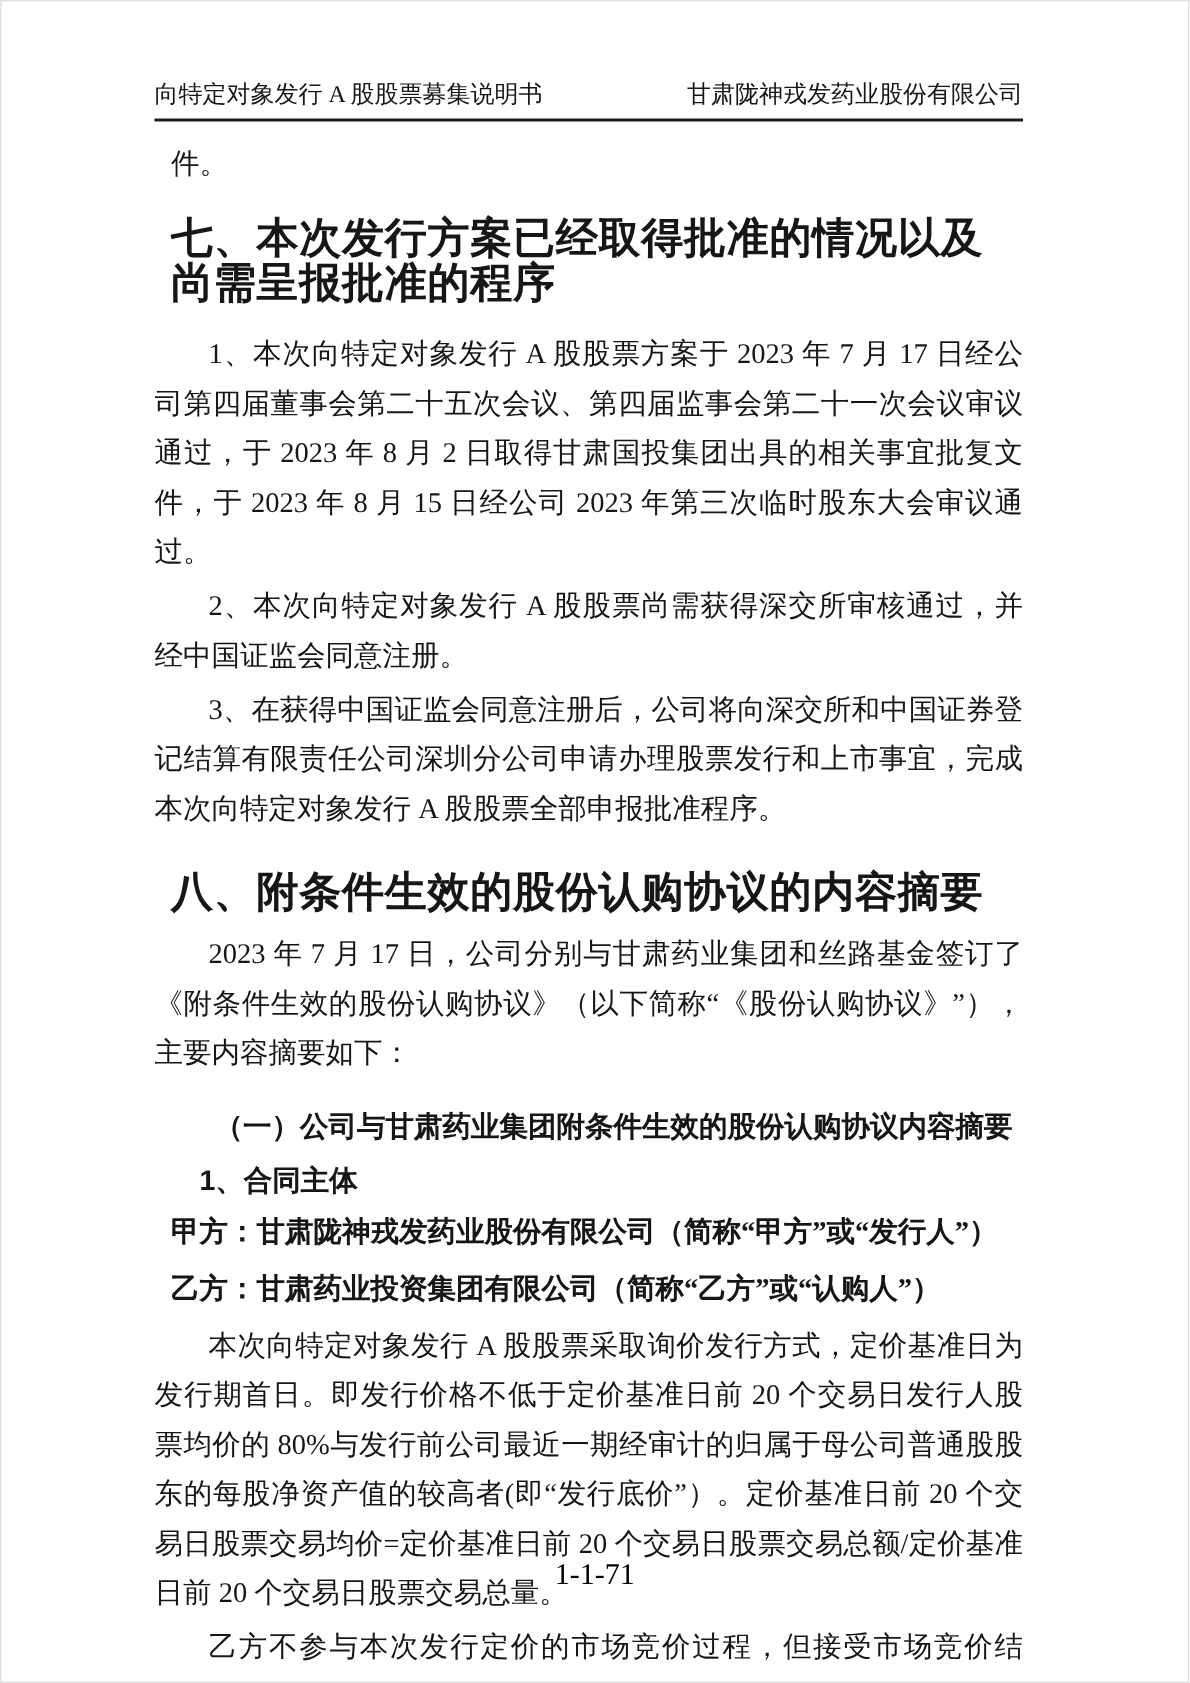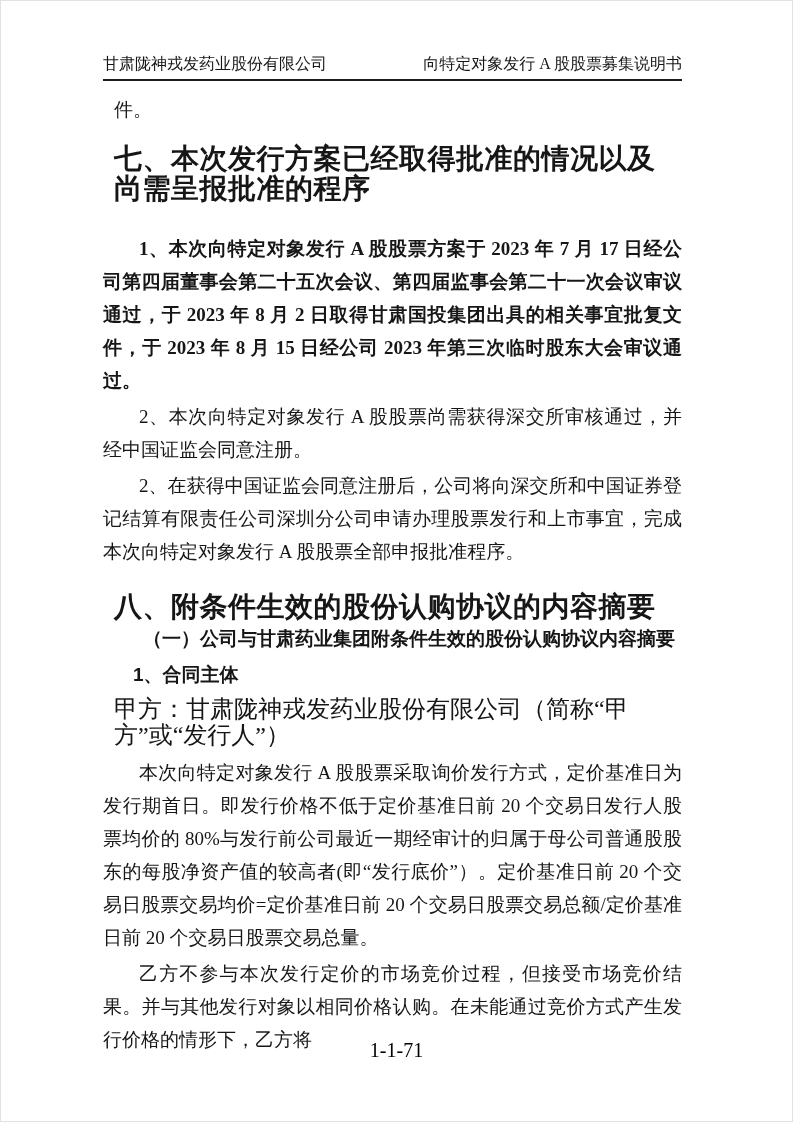--- a/index.html
+++ b/index.html
@@ -41,21 +41,21 @@
     font-family: "Liberation Sans", "DejaVu Sans", sans-serif;
     font-weight: bold;
     font-size: 28px;
     line-height: 30px;
     letter-spacing: 0.5px;
   }
   .h-major.h7 { margin-top: 18px; }
   .h-major.h8 { margin-top: 24px; }
   
   .h-sub1 {
-    margin: 4px 0 0;
+    margin: 20px 0 0;
     padding-left: 40px;
     font-family: "Liberation Sans", "DejaVu Sans", sans-serif;
     font-weight: bold;
     font-size: 19px;
     line-height: 26px;
   }
   .h-sub2 {
     margin: 10px 0 0;
     padding-left: 30px;
     font-family: "Liberation Sans", "DejaVu Sans", sans-serif;
@@ -65,69 +65,72 @@
   }
   .h-sub2.item2 { margin-top: 14px; }
   
   .para {
     margin: 3px 0 0;
     font-size: 19px;
     line-height: 33px;
     text-align: justify;
     text-indent: 36px;
   }
-  .para.first-after-heading { margin-top: 28px; font-weight: bold; }
+  .para.first-after-heading { margin-top: 16px; }
   .para.intro { margin-top: 10px; }
   .para.after-sub { margin-top: 8px; }
   
   .party {
     margin: 8px 0 0;
     padding-left: 11px;
-    font-size: 24px;
+    font-size: 19px;
     line-height: 26px;
+    font-weight: bold;
   }
   .party.b { margin-top: 12px; }
   
   .page-footer {
     position: absolute;
     left: 0;
     bottom: 62px;
     width: 100%;
     text-align: center;
     font-size: 20px;
     line-height: 18px;
     color: #000000;
   }
 </style>
 </head>
 <body>
 
 <div class="page">
 
   <div class="doc-header">
+    <span>向特定对象发行 A 股股票募集说明书</span>
     <span>甘肃陇神戎发药业股份有限公司</span>
-    <span>向特定对象发行 A 股股票募集说明书</span>
   </div>
 
   <p class="carryover">件。</p>
 
   <h1 class="h-major h7">七、本次发行方案已经取得批准的情况以及尚需呈报批准的程序</h1>
 
   <p class="para first-after-heading">1、本次向特定对象发行 A 股股票方案于 2023 年 7 月 17 日经公司第四届董事会第二十五次会议、第四届监事会第二十一次会议审议通过，于 2023 年 8 月 2 日取得甘肃国投集团出具的相关事宜批复文件，于 2023 年 8 月 15 日经公司 2023 年第三次临时股东大会审议通过。</p>
   <p class="para">2、本次向特定对象发行 A 股股票尚需获得深交所审核通过，并经中国证监会同意注册。</p>
-  <p class="para">2、在获得中国证监会同意注册后，公司将向深交所和中国证券登记结算有限责任公司深圳分公司申请办理股票发行和上市事宜，完成本次向特定对象发行 A 股股票全部申报批准程序。</p>
+  <p class="para">3、在获得中国证监会同意注册后，公司将向深交所和中国证券登记结算有限责任公司深圳分公司申请办理股票发行和上市事宜，完成本次向特定对象发行 A 股股票全部申报批准程序。</p>
 
   <h1 class="h-major h8">八、附条件生效的股份认购协议的内容摘要</h1>
 
+  <p class="para intro">2023 年 7 月 17 日，公司分别与甘肃药业集团和丝路基金签订了《附条件生效的股份认购协议》（以下简称“《股份认购协议》”），主要内容摘要如下：</p>
 
   <h2 class="h-sub1">（一）公司与甘肃药业集团附条件生效的股份认购协议内容摘要</h2>
 
   <h3 class="h-sub2">1、合同主体</h3>
 
   <p class="party a">甲方：甘肃陇神戎发药业股份有限公司（简称“甲方”或“发行人”）</p>
+  <p class="party b">乙方：甘肃药业投资集团有限公司（简称“乙方”或“认购人”）</p>
 
 
   <p class="para after-sub">本次向特定对象发行 A 股股票采取询价发行方式，定价基准日为发行期首日。即发行价格不低于定价基准日前 20 个交易日发行人股票均价的 80%与发行前公司最近一期经审计的归属于母公司普通股股东的每股净资产值的较高者(即“发行底价”）。定价基准日前 20 个交易日股票交易均价=定价基准日前 20 个交易日股票交易总额/定价基准日前 20 个交易日股票交易总量。</p>
   <p class="para">乙方不参与本次发行定价的市场竞价过程，但接受市场竞价结果。并与其他发行对象以相同价格认购。在未能通过竞价方式产生发行价格的情形下，乙方将</p>
 
   <div class="page-footer">1-1-71</div>
 
 </div>
 
 </body></html>

